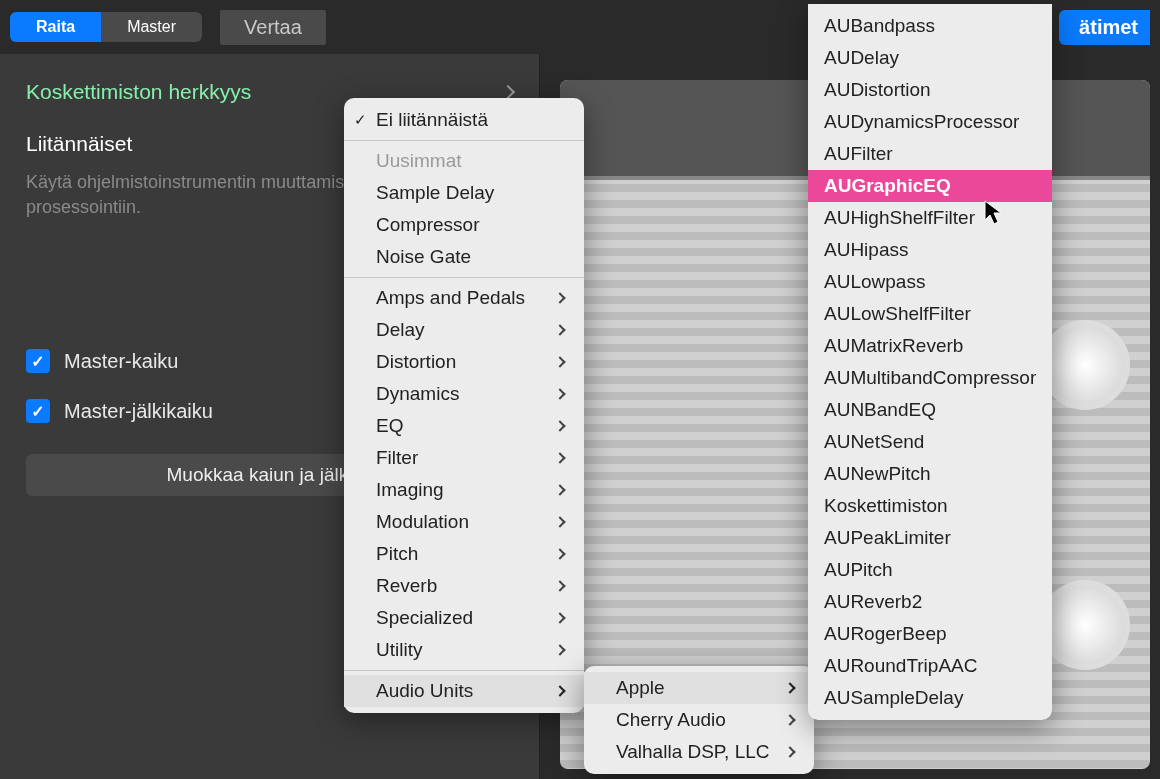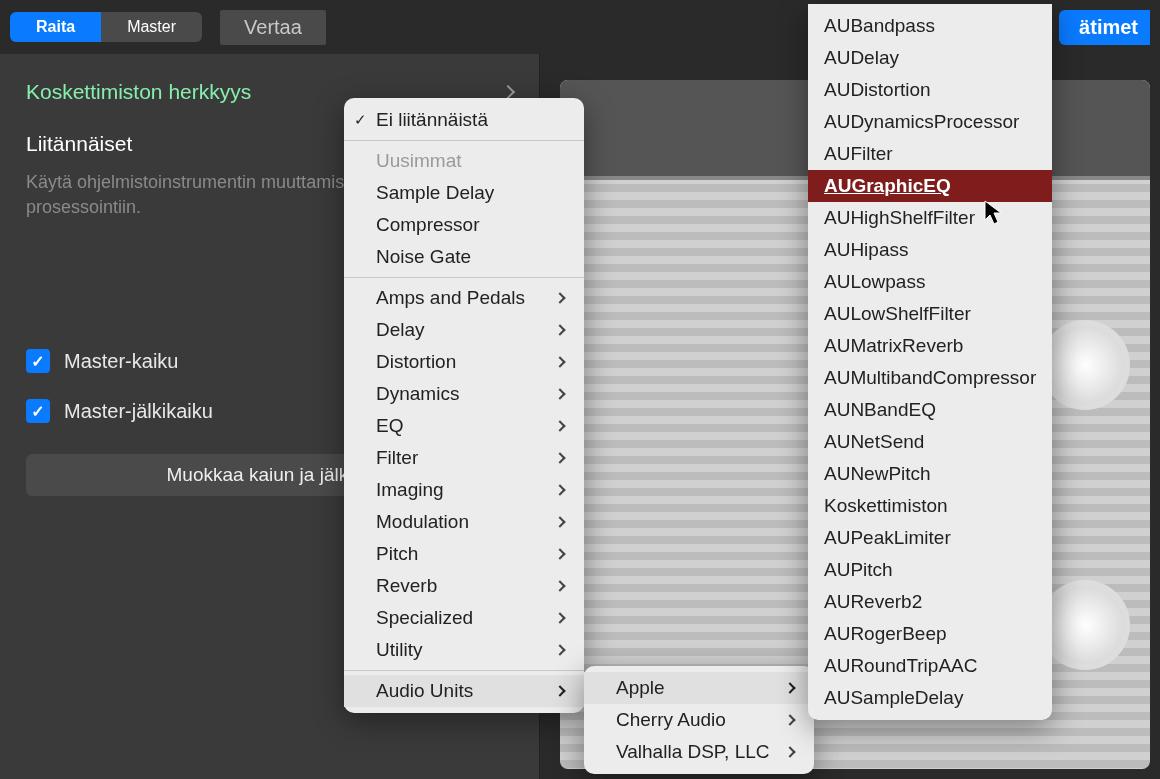--- a/index.html
+++ b/index.html
@@ -152,21 +152,21 @@
     white-space: nowrap;
     position: relative;
   }
   .menu-item .check {
     position: absolute;
     left: 10px;
     font-size: 15px;
   }
   .menu-item.disabled { color: #9a9a9a; cursor: default; }
   .menu-item.highlight { background: #e0e0e0; }
-  .menu-item.selected { background: #7f1d1d; color: #fff; font-weight: 600; text-decoration: underline;}
+  .menu-item.selected { background: #ec4899; color: #fff; font-weight: 600;}
   .menu-item .sub-arrow {
     margin-left: auto;
     width: 8px; height: 8px;
     border-top: 2px solid #444;
     border-right: 2px solid #444;
     transform: rotate(45deg);
   }
   .menu-item.highlight .sub-arrow,
   .menu-item.selected .sub-arrow { border-color:#222; }
   .menu hr {

